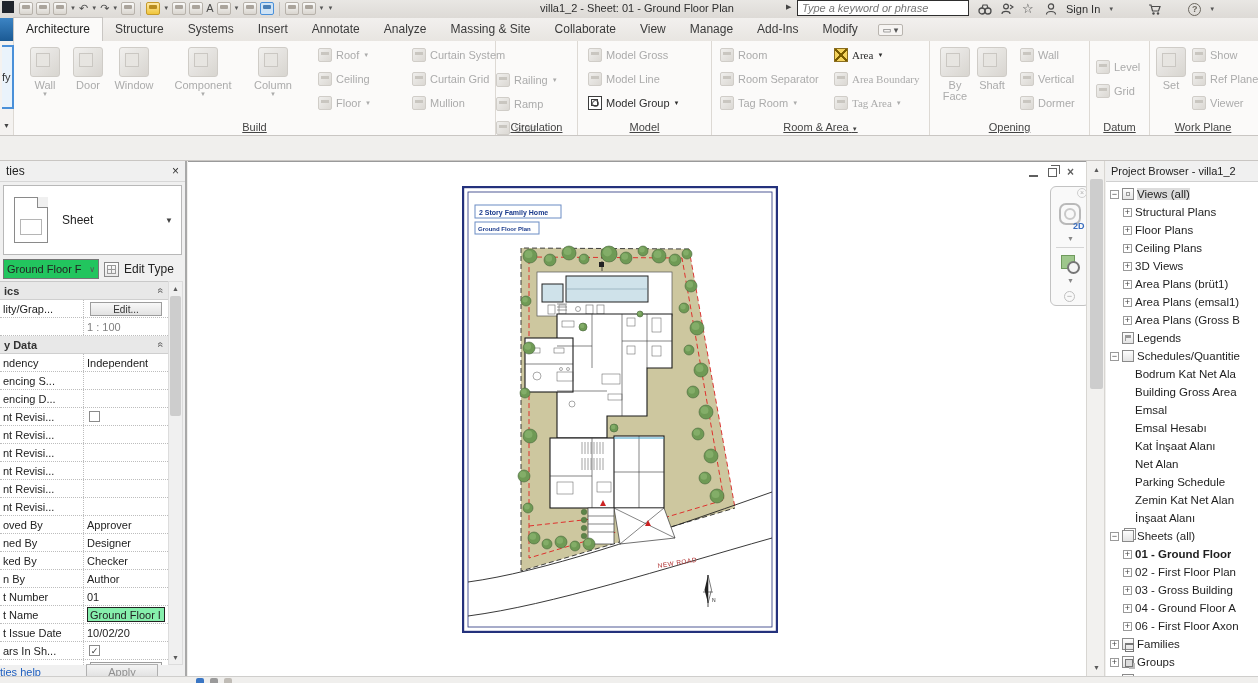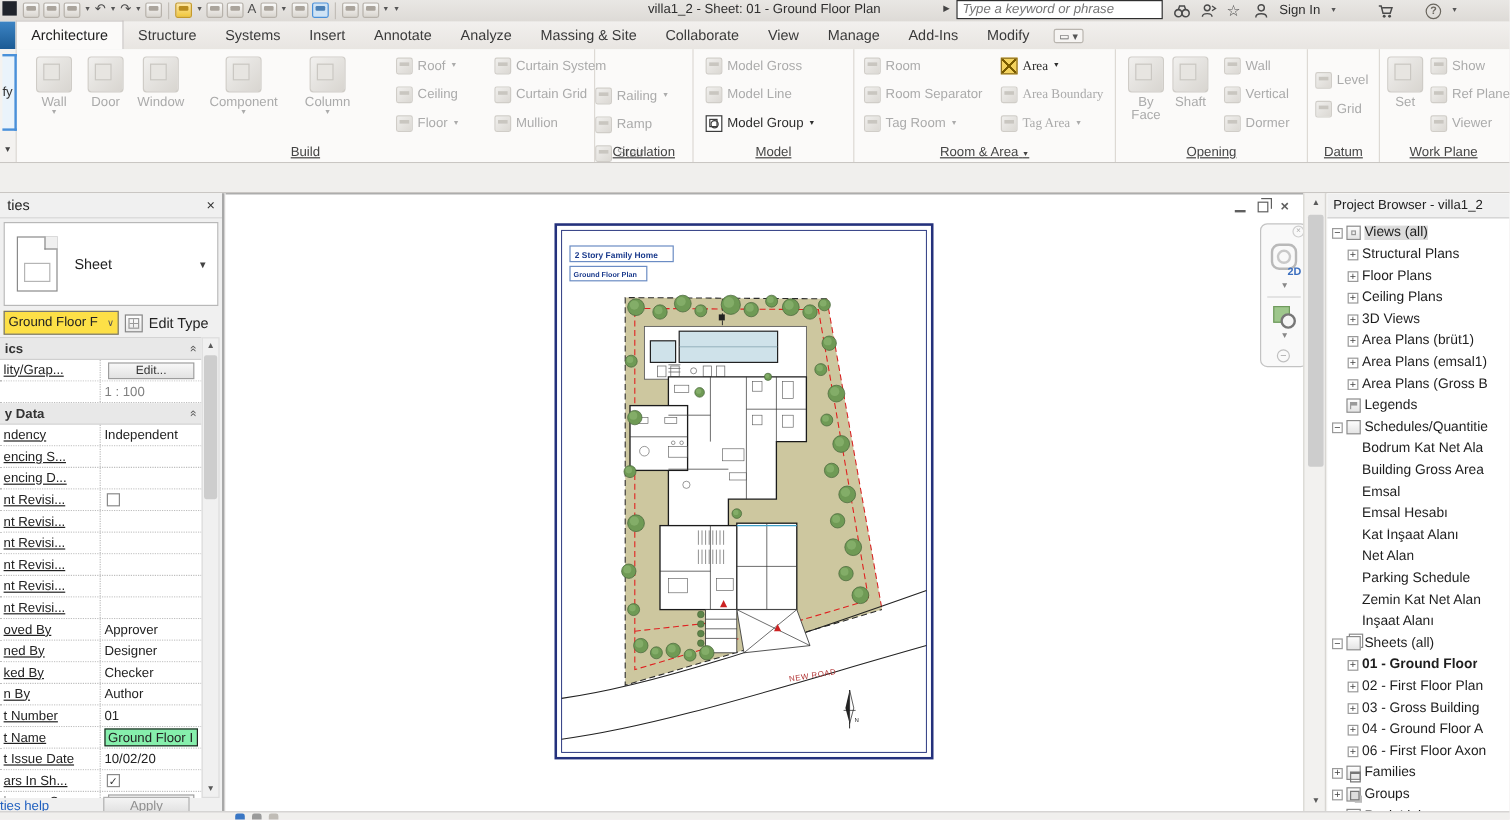--- a/index.html
+++ b/index.html
@@ -93,34 +93,34 @@
   .prop-close { margin-left:auto; font-size:12px; color:#333; }
   .type-selector { margin:3px 3px 0 3px; height:70px; background:#fff; border:1px solid #b8b8b8;
     display:flex; align-items:center; }
   .sheet-glyph { width:34px; height:46px; margin:0 14px 0 10px; border:1px solid #8a8a8a; background:#fff; position:relative; }
   .sheet-glyph::before { content:""; position:absolute; right:-1px; top:-1px; width:10px; height:10px;
     background:#f0f0f0; border-left:1px solid #8a8a8a; border-bottom:1px solid #8a8a8a; }
   .sheet-glyph::after { content:""; position:absolute; left:5px; bottom:7px; width:20px; height:14px; border:1px solid #b5b5b5; }
   .type-name { font-size:12px; color:#222; }
   .type-dd { margin-left:auto; margin-right:8px; font-size:8px; color:#444; }
   .inst-row { display:flex; align-items:center; margin:4px 3px; gap:5px; }
-  .inst-combo { width:96px; height:20px; border:1px solid #767676; background:#fde047;
+  .inst-combo { width:96px; height:20px; border:1px solid #767676; background:#22c55e;
     display:flex; align-items:center; padding:0 3px; font-size:11px; color:#222; }
   .inst-combo .dd { margin-left:auto; font-size:8px; color:#555; }
   .edittype-icon { width:15px; height:15px; border:1px solid #888; background:
     linear-gradient(#fff,#e9e9e9); position:relative; }
   .edittype-icon::after { content:""; position:absolute; inset:2px; border:1px solid #9a9a9a;
     background:linear-gradient(90deg,transparent 45%, #9a9a9a 45%, #9a9a9a 55%, transparent 55%),
     linear-gradient(transparent 45%, #9a9a9a 45%, #9a9a9a 55%, transparent 55%); }
   .edittype-lbl { font-size:12px; color:#222; }
   .prop-grid { position:absolute; left:0; top:120px; width:168px; bottom:11px; background:#fff;
     border-top:1px solid #c9c9c9; overflow:hidden; }
   .prow { display:flex; height:18px; border-bottom:1px dotted #bdbdbd; background:#fff; align-items:center; }
   .prow .plabel { width:84px; padding:0 3px; border-right:1px dotted #bdbdbd; white-space:nowrap;
-    overflow:hidden; color:#222; height:100%; display:flex; align-items:center; flex:0 0 auto;text-decoration:underline; }
+    overflow:hidden; color:#222; height:100%; display:flex; align-items:center; flex:0 0 auto; }
   .prow .pvalue { flex:1; padding:0 3px; white-space:nowrap; overflow:hidden; color:#222;
     height:100%; display:flex; align-items:center; }
   .prow .pvalue.gray { color:#808080; }
   .psection { display:flex; height:18px; background:#e8e8e8; border-bottom:1px solid #cfcfcf;
     align-items:center; padding:0 4px; font-weight:bold; color:#333; }
   .psection .chev { margin-left:auto; display:inline-block; transform:rotate(90deg); font-size:10px; color:#555; font-weight:normal; }
   .pbtn { width:72px; height:14px; margin:0 auto; background:linear-gradient(#f8f8f8,#e2e2e2);
     border:1px solid #9d9d9d; font-size:10px; color:#333; text-align:center; line-height:13px; }
   .pcheck { width:11px; height:11px; border:1px solid #8a8a8a; background:#fff; margin-left:2px;
     font-size:9px; line-height:10px; text-align:center; color:#333; }
@@ -325,21 +325,21 @@
           <span class="ghostbig"></span>
           <span class="rlabel">Component</span>
           <span class="dd">▼</span>
         </div>
         <div class="rbig" style="width:54px;">
           <span class="ghostbig"></span>
           <span class="rlabel">Column</span>
           <span class="dd">▼</span>
         </div>
       </div>
-      <div class="smallcol" style="left:316px;">
+      <div class="smallcol" style="left:304px;">
         <div class="ritem">
           <span class="ghost"></span>
           <span>Roof</span>
           <span class="dd">▼</span>
         </div>
         <div class="ritem">
           <span class="ghost"></span>
           <span>Ceiling</span>
         </div>
         <div class="ritem">

